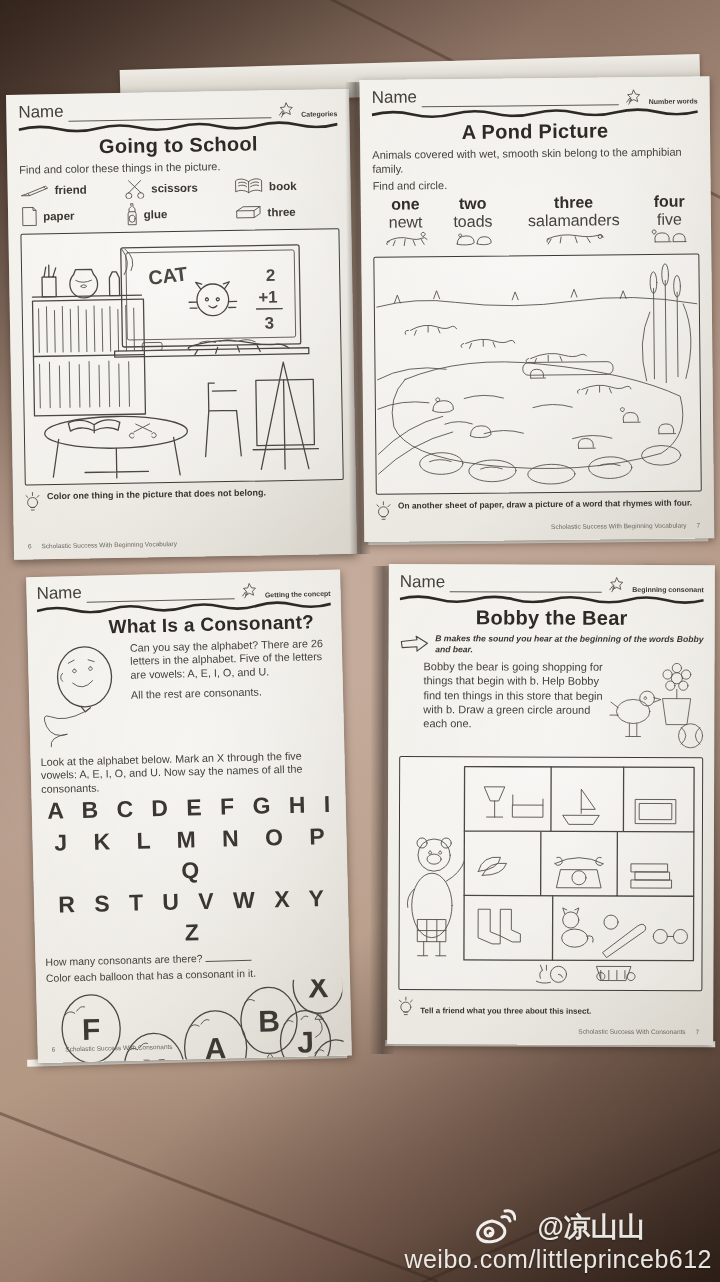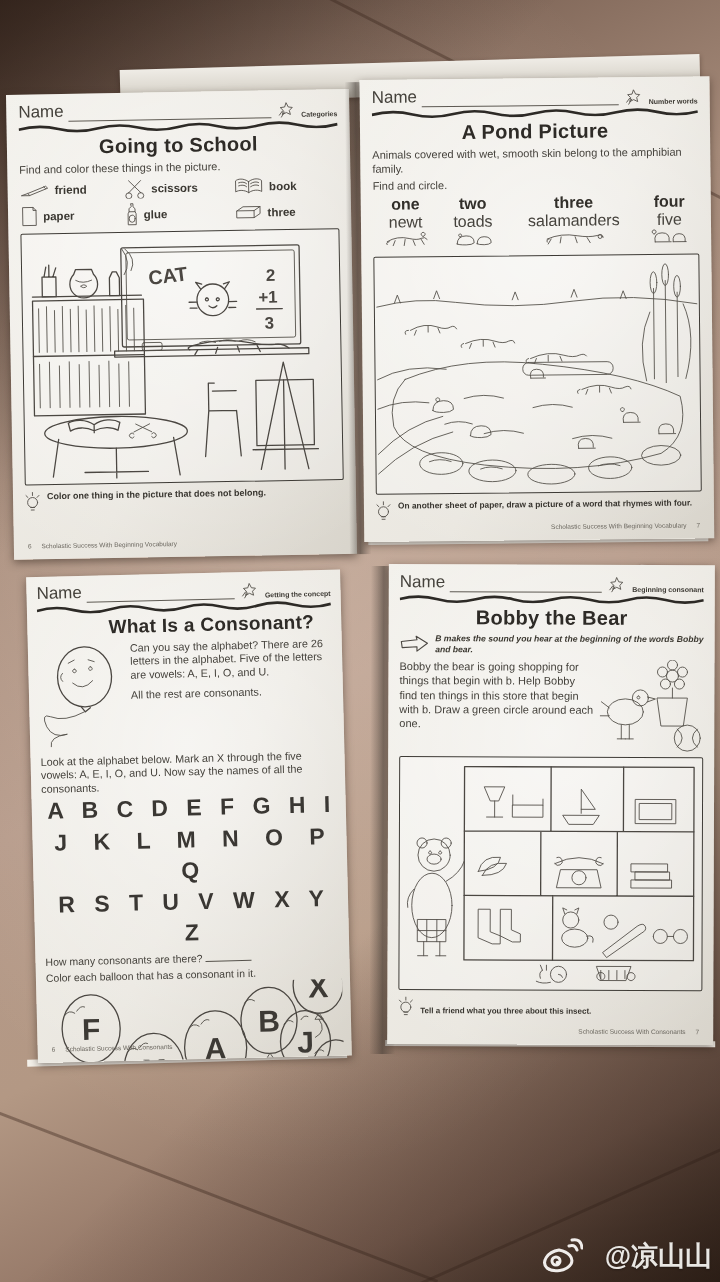--- a/index.html
+++ b/index.html
@@ -76,21 +76,21 @@
   .alpha .r1 { word-spacing:12px; }
   .alpha .r2 { word-spacing:20px; }
   .alpha .r3 { word-spacing:13px; }
   .q-line { font-size:10.5px; color:#45423c; margin-top:4px; }
   .blank { display:inline-block; width:46px; border-bottom:1px solid #55514b; height:10px; }
 
   
   .note-row { display:flex; align-items:center; gap:6px; margin-top:2px; }
   .note-txt { font-size:8.6px; font-weight:bold; font-style:italic; color:#3a372f; line-height:1.25; }
   .bobby-mid { display:flex; margin-top:4px; }
-  .bobby-body { width:196px; font-size:11px; line-height:1.3; color:#45423c; }
+  .bobby-body { width:196px; font-size:11px; line-height:1.3; color:#45423c;margin-left:24px; }
 
   
   .wm { position:absolute; right:8px; bottom:8px; text-align:right; color:rgba(250,248,245,.92);
         text-shadow:0 1px 2px rgba(0,0,0,.35); }
   .wm-row { display:flex; align-items:center; justify-content:center; gap:22px; }
   .wm-handle { font-size:27px; font-weight:bold; }
   .wm-url { font-size:25px; letter-spacing:.5px; }
 </style>
 </head>
 <body>
@@ -533,13 +533,14 @@
     <svg width="44" height="36" viewBox="0 0 44 36">
       <g stroke="rgba(250,248,245,.95)" stroke-width="3" fill="none" stroke-linecap="round">
         <path d="M20 12 C8 14 2 24 8 30 C14 35 28 33 32 26 C35 20 30 14 20 12 z"></path>
         <circle cx="17" cy="23" r="4"></circle>
         <path d="M30 8 q6 -2 8 4 M33 2 q9 -2 10 8"></path>
       </g>
       <circle cx="18.5" cy="24.5" r="1.8" fill="rgba(250,248,245,.95)"></circle>
     </svg>
     <span class="wm-handle">@凉山山</span>
   </div>
+  <div class="wm-url">weibo.com/littleprinceb612</div>
 </div>
 
 </body></html>

